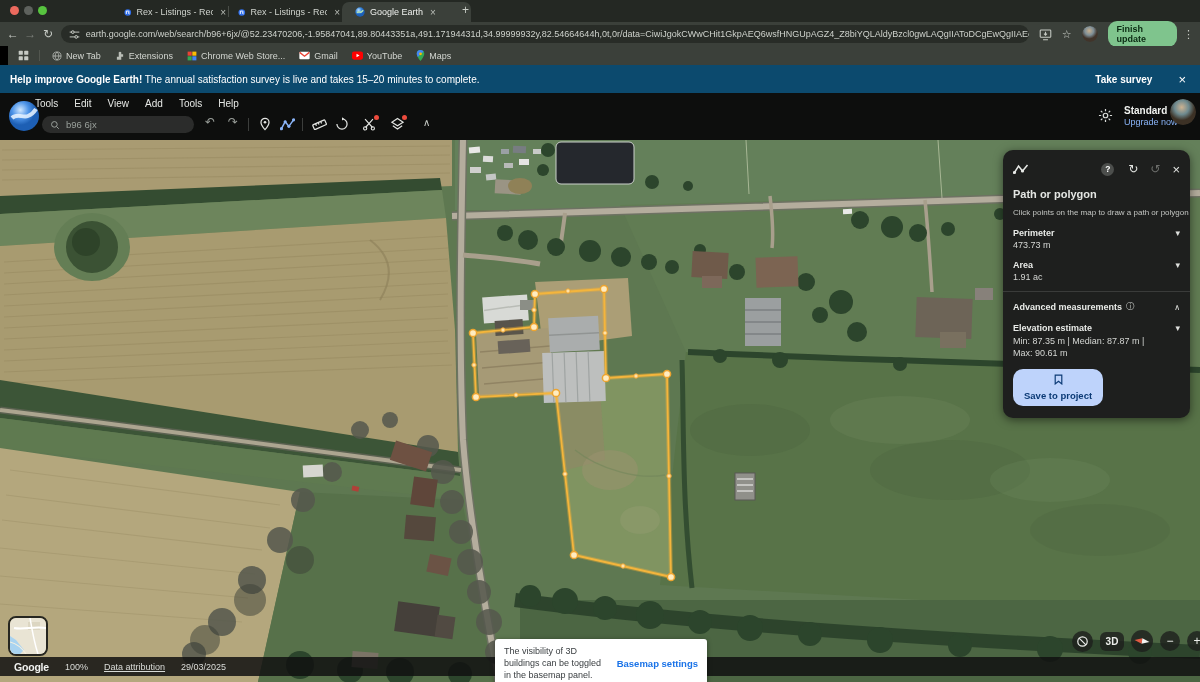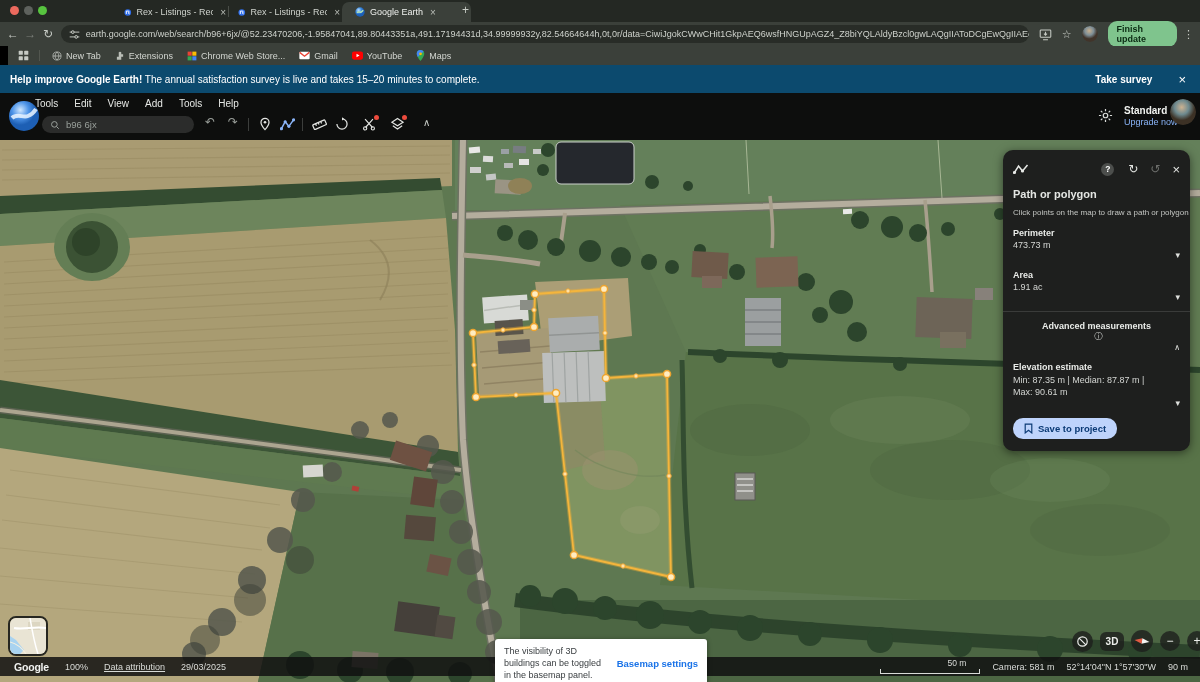--- a/index.html
+++ b/index.html
@@ -22,26 +22,26 @@
   #banner{left:0;top:65px;width:1200px;height:28px;background:#0c4a6e;color:#fff;display:flex;align-items:center;font-size:10px;}
   
   #eheader{left:0;top:93px;width:1200px;height:47px;background:#0d0e0d;}
   .emenu{font-size:10px;color:#e6e8e5;margin-right:16px;}
   #esearch{left:42px;top:23px;width:152px;height:17px;border-radius:9px;background:#2b2c2b;display:flex;align-items:center;color:#9aa09b;font-size:9.5px;gap:6px;padding-left:8px;box-sizing:border-box;}
   .etool{color:#e3e5e2;font-size:12px;top:22px;}
   .ediv{width:1px;height:13px;background:#3c3e3c;top:25px;}
   .reddot{width:5px;height:5px;border-radius:50%;background:#ec4b3d;}
   
   #panel{left:1003px;top:150px;width:187px;background:#1e1f1e;border-radius:10px;color:#e4e6e3;box-shadow:0 2px 10px rgba(0,0,0,.5);padding:10px 10px 12px 10px;box-sizing:border-box;}
-  .prow{display:flex;align-items:flex-start;flex-direction:column;}
+  .prow{display:flex;align-items:flex-start;}
   .plabel{font-size:9px;font-weight:700;color:#e9ebe8;}
   .pval{font-size:9px;color:#d4d6d3;margin-top:2px;}
   .pchev{margin-left:auto;color:#dfe1de;font-size:9px;}
   .pdivider{height:1px;background:#3a3b3a;margin:9px -10px;}
-  #savebtn{display:inline-flex;align-items:center;gap:5px;background:#bed3fb;color:#0b3a75;font-size:9.5px;font-weight:700;border-radius:10px;padding:5px 11px;margin-top:10px;}
+  #savebtn{display:inline-flex;align-items:center;gap:5px;background:#bed3fb;color:#0b3a75;font-size:9.5px;font-weight:700;border-radius:10px;padding:5px 11px;margin-top:10px;flex-direction:column;}
   
   #tooltip{left:495px;top:639px;width:212px;background:#fff;border-radius:3px;box-shadow:0 1px 5px rgba(0,0,0,.4);display:flex;align-items:center;gap:8px;padding:6px 9px;box-sizing:border-box;z-index:6;}
   #statusbar{left:0;bottom:6px;width:1200px;height:19px;background:rgba(16,17,16,.85);z-index:5;display:flex;align-items:center;font-size:9px;color:#d9dbd8;}
   .ctrl{background:rgba(28,30,28,.78);color:#eceeeb;display:flex;align-items:center;justify-content:center;border-radius:50%;z-index:4;}
 </style>
 </head>
 <body>
 
 <div id="stage">
 
@@ -619,24 +619,15 @@
     </div>
     <div class="ctrl" style="width:20px;height:20px;font-size:12px;">−</div>
     <div class="ctrl" style="width:20px;height:20px;font-size:12px;">+</div>
   </div>
 
   <div class="abs" id="statusbar">
     <span style="margin-left:14px;font-size:10.5px;font-weight:700;letter-spacing:-0.2px;color:#f1f2f0;">Google</span>
     <span style="margin-left:16px;">100%</span>
     <span style="margin-left:16px;text-decoration:underline;">Data attribution</span>
     <span style="margin-left:16px;">29/03/2025</span>
-    <div style="margin-left:auto;display:flex;align-items:center;gap:12px;margin-right:12px;">
-      <div style="width:100px;">
-        <div style="text-align:right;padding-right:14px;font-size:8.5px;line-height:1;">50 m</div>
-        <div style="height:4px;border-left:1px solid #d9dbd8;border-right:1px solid #d9dbd8;border-bottom:1px solid #d9dbd8;margin-top:1px;"></div>
-      </div>
-      <span>Camera: 581 m</span>
-      <span>52°14'04"N 1°57'30"W</span>
-      <span>90 m</span>
-    </div>
   </div>
 
 </div>
 
 </body></html>

